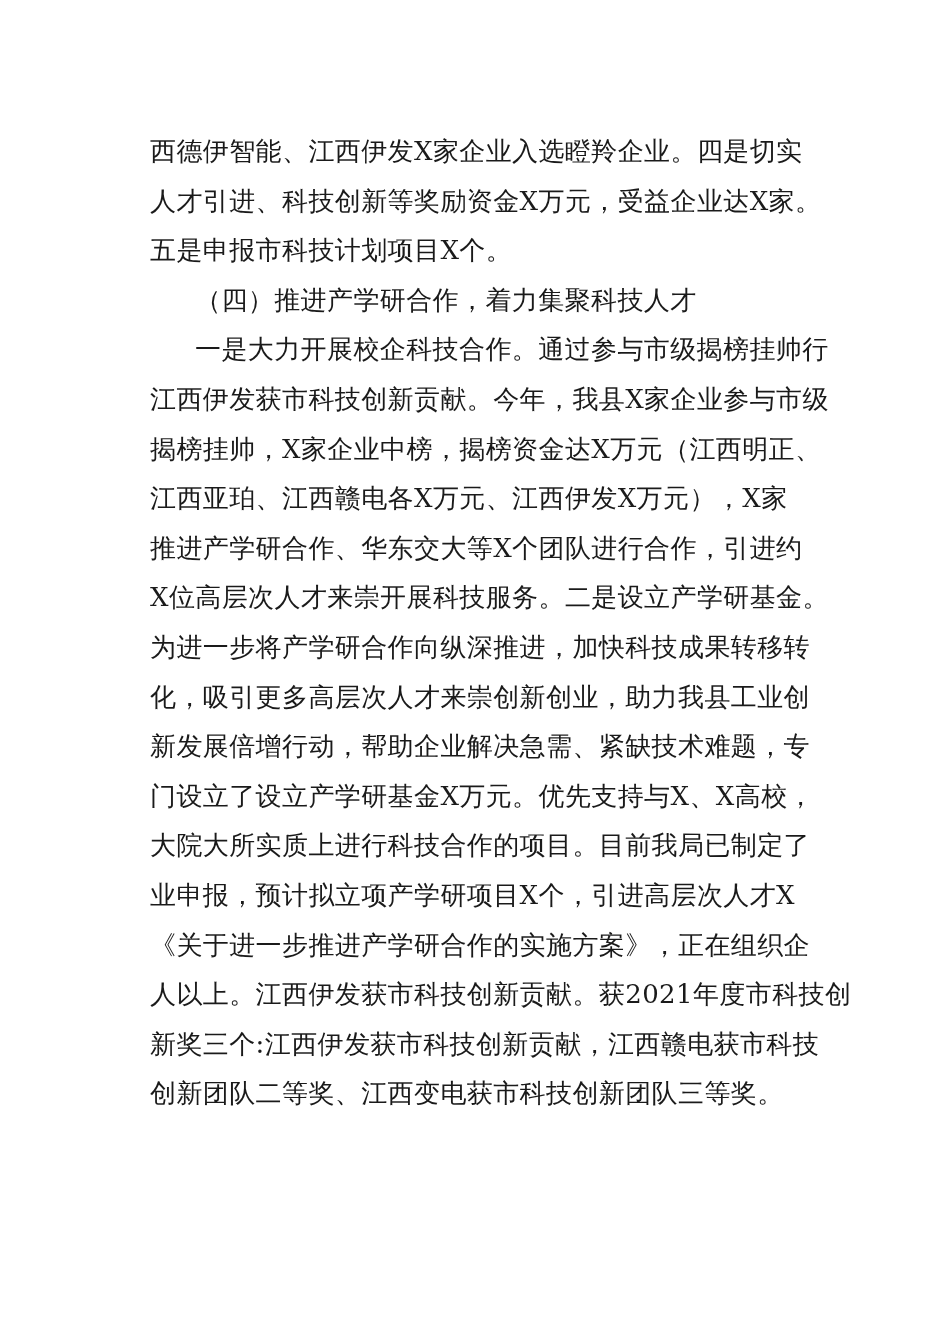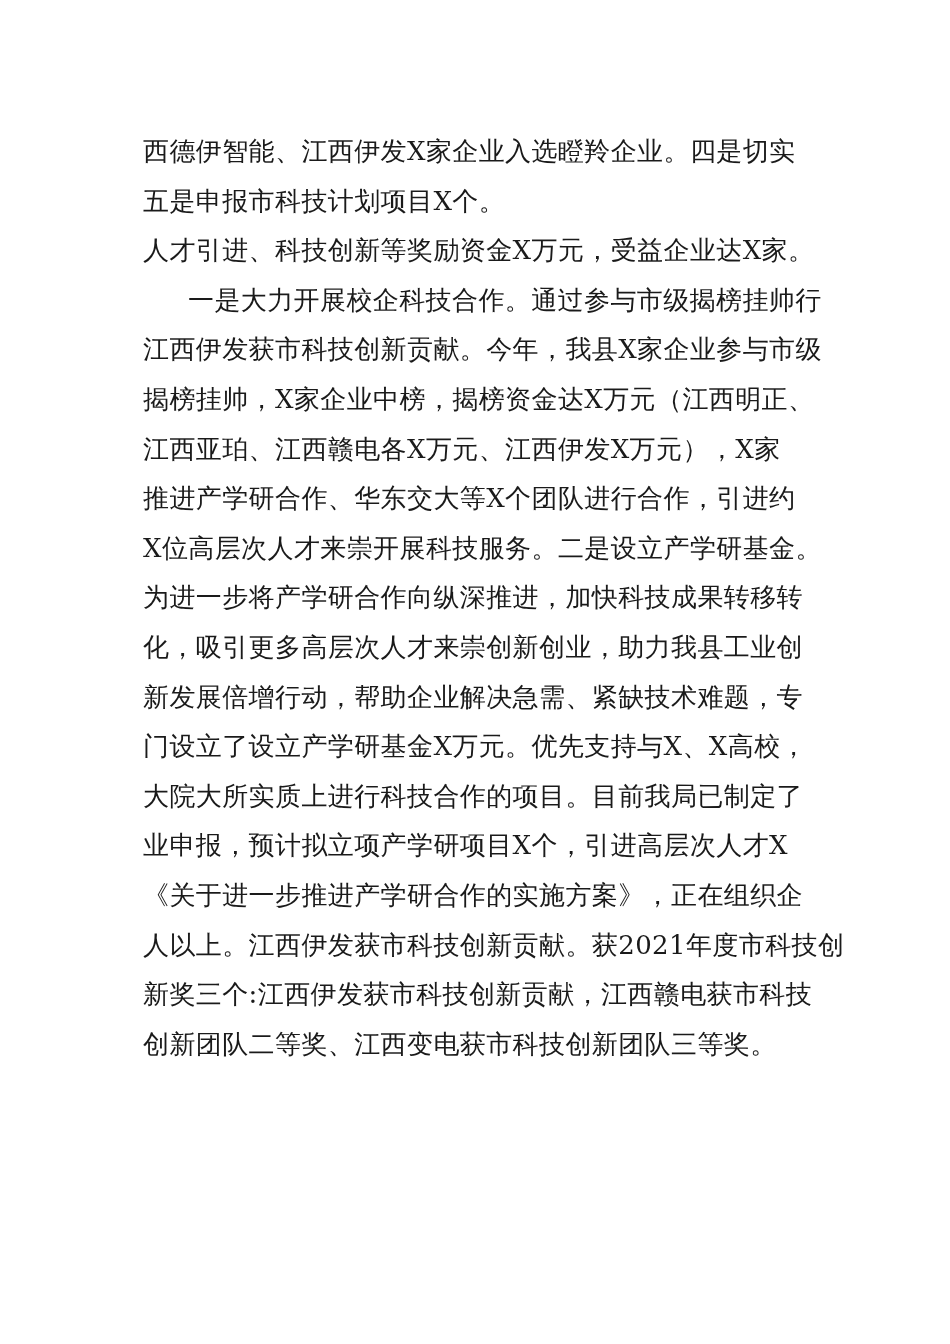--- a/index.html
+++ b/index.html
@@ -11,30 +11,32 @@
     width: 662px;
     font-family: "DejaVu Serif", "Liberation Serif", serif;
     font-size: 26px;
     color: #1a1a1a;
   }
   .line {
     height: 49.6px;
     line-height: 49.6px;
     white-space: nowrap;
     letter-spacing: 0.4px;
+    margin-left: 7px;
   }
   .indent { padding-left: 45px; }
 </style>
 </head>
 <body>
 
 <div class="page">
   <div class="line">西德伊智能、江西伊发X家企业入选瞪羚企业。四是切实</div>
+  <div class="line">人才引进、科技创新等奖励资金X万元，受益企业达X家。</div>
   <div class="line">五是申报市科技计划项目X个。</div>
-  <div class="line">人才引进、科技创新等奖励资金X万元，受益企业达X家。</div>
+  <div class="line indent">（四）推进产学研合作，着力集聚科技人才</div>
   <div class="line indent">一是大力开展校企科技合作。通过参与市级揭榜挂帅行</div>
   <div class="line">江西伊发获市科技创新贡献。今年，我县X家企业参与市级</div>
   <div class="line">揭榜挂帅，X家企业中榜，揭榜资金达X万元（江西明正、</div>
   <div class="line">江西亚珀、江西赣电各X万元、江西伊发X万元），X家</div>
   <div class="line">推进产学研合作、华东交大等X个团队进行合作，引进约</div>
   <div class="line">X位高层次人才来崇开展科技服务。二是设立产学研基金。</div>
   <div class="line">为进一步将产学研合作向纵深推进，加快科技成果转移转</div>
   <div class="line">化，吸引更多高层次人才来崇创新创业，助力我县工业创</div>
   <div class="line">新发展倍增行动，帮助企业解决急需、紧缺技术难题，专</div>
   <div class="line">门设立了设立产学研基金X万元。优先支持与X、X高校，</div>

